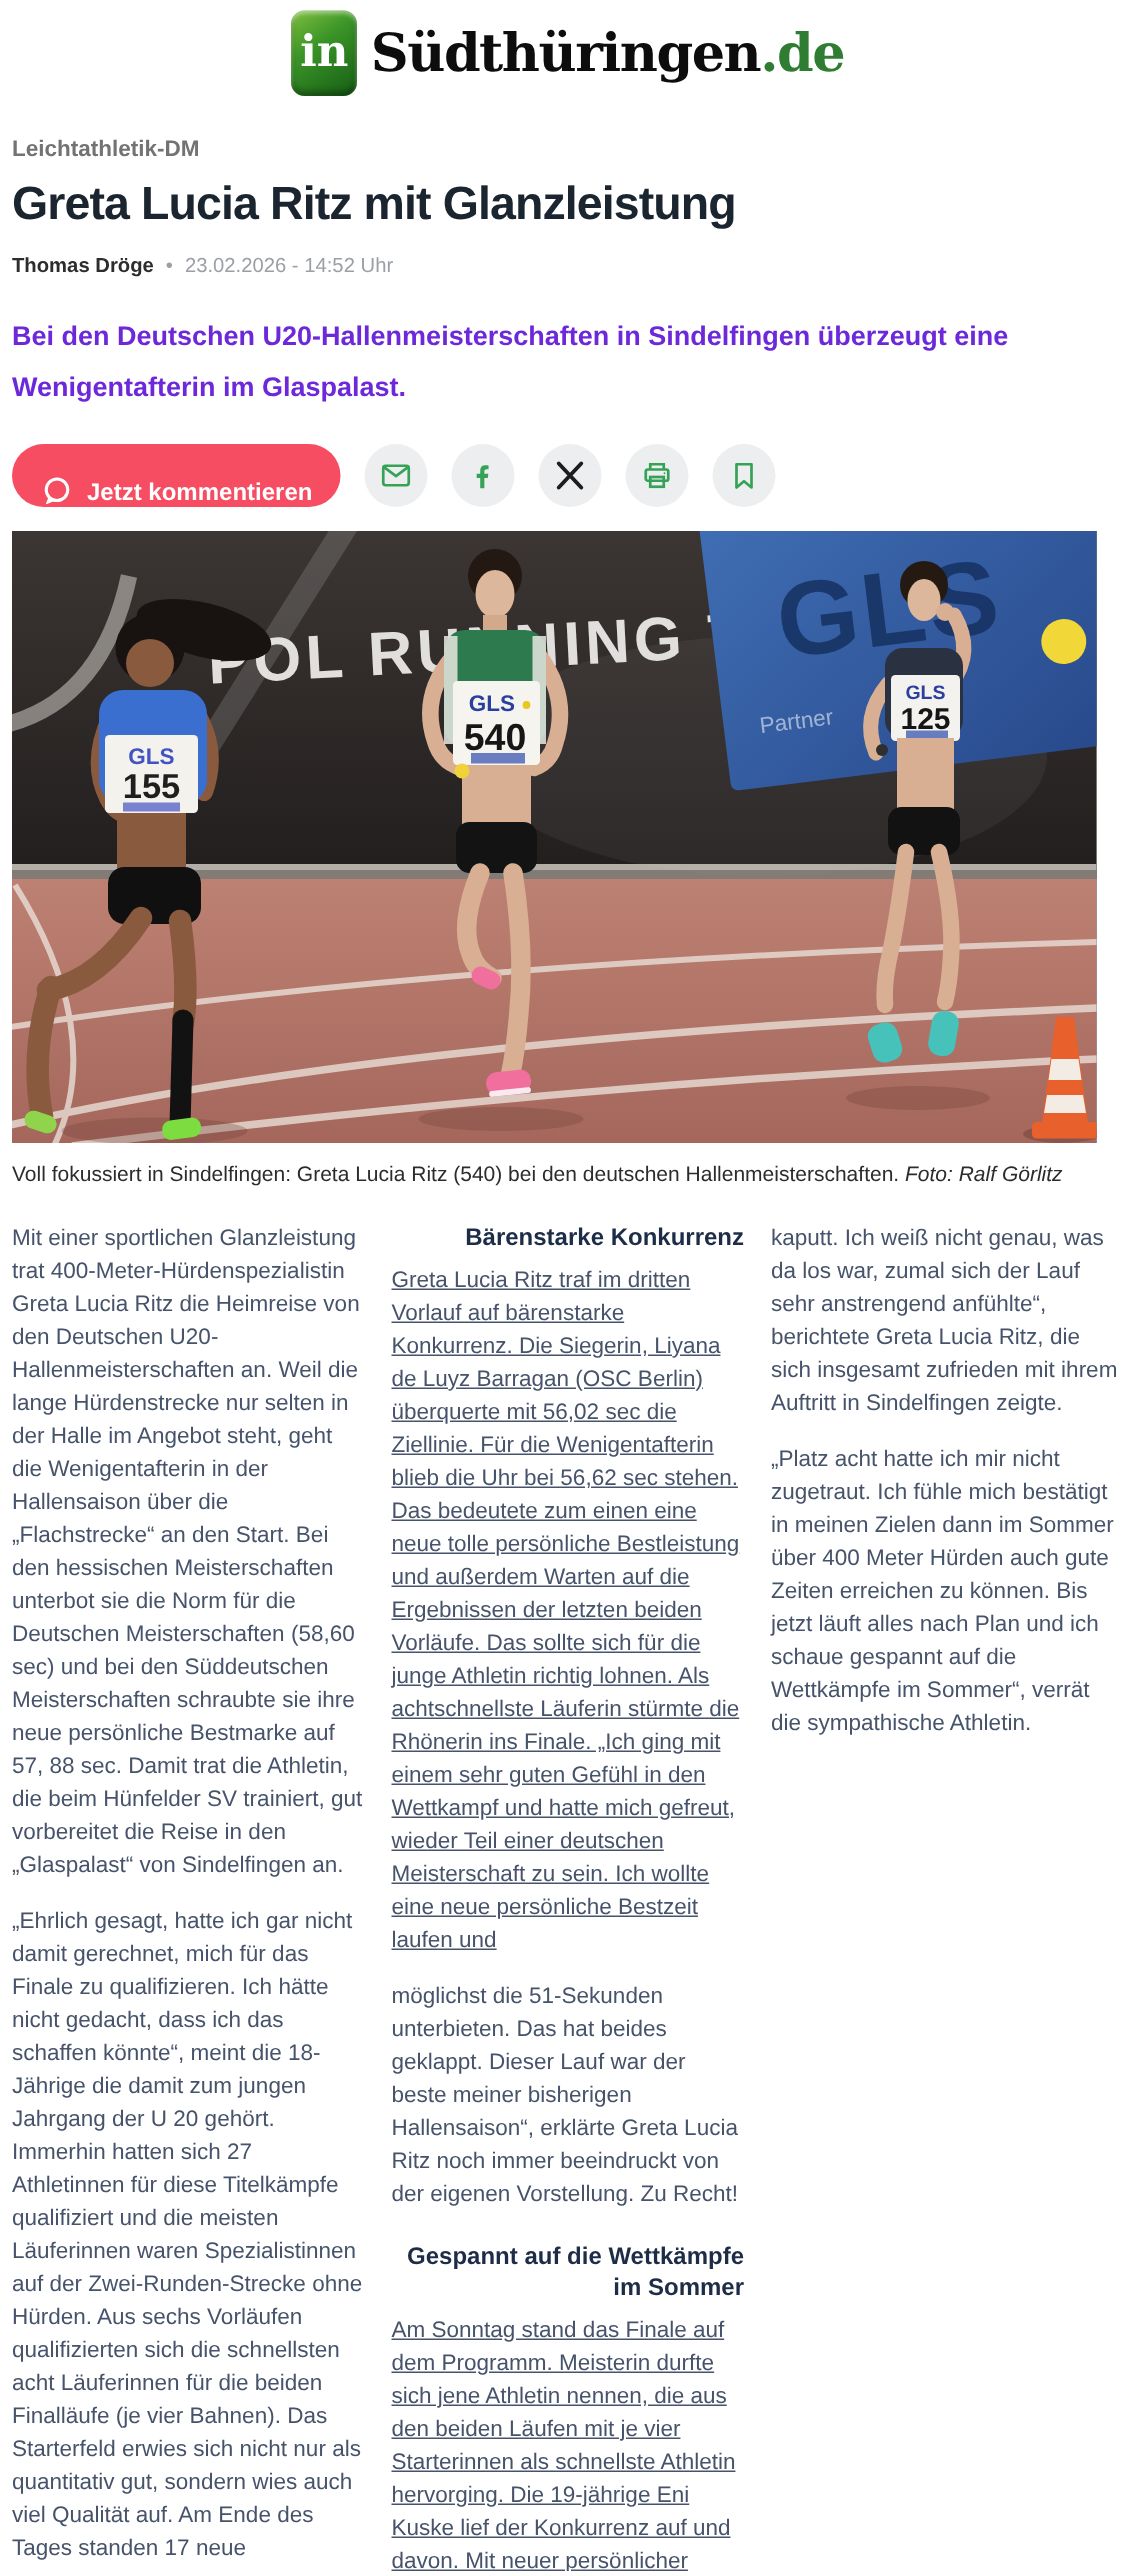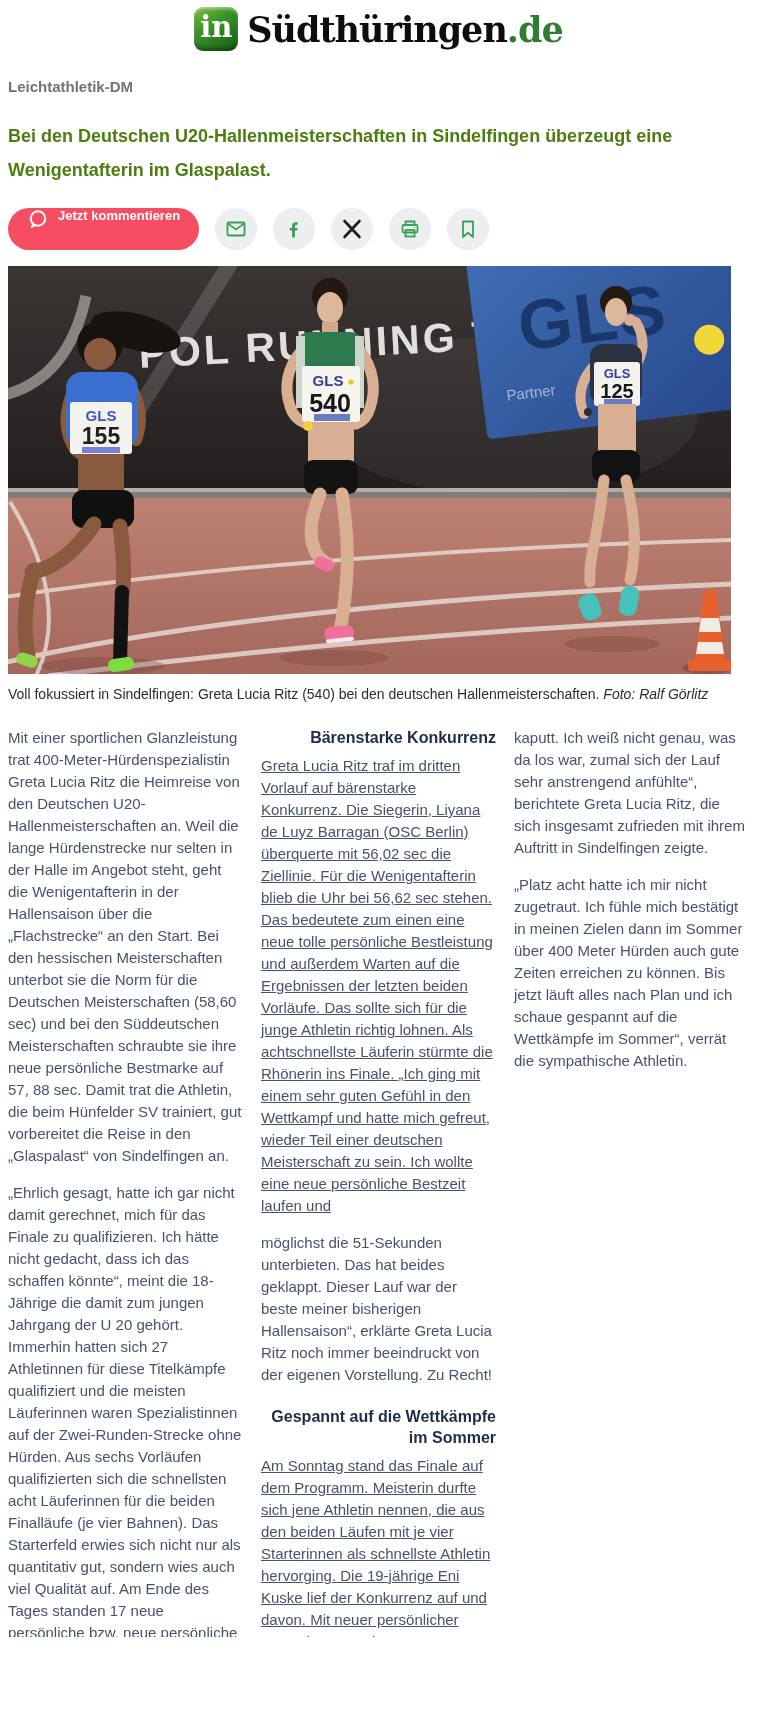--- a/index.html
+++ b/index.html
@@ -5,40 +5,40 @@
   * { box-sizing: border-box; }
   html,body { margin:0; padding:0; background:#fff; }
   .page {
     width:757px; height:1714px; overflow:hidden; background:#fff;
     font-family:"Liberation Sans", sans-serif; position:relative;
   }
   
   .site-header { padding-top:7px; display:flex; justify-content:center; }
   .logo { display:flex; align-items:center; gap:9px; cursor:pointer; text-decoration:none; }
   .logo-badge {
-    width:44px; height:44px; border-radius:9px;
+    width:44px; height:57px; border-radius:9px;
     background:linear-gradient(145deg,#7fbf3e 0%,#3a9427 40%,#155d15 100%);
     color:#fff; font-family:"DejaVu Serif", serif; font-weight:bold; font-size:29px;
     display:flex; align-items:center; justify-content:center; padding-bottom:4px;
     box-shadow:inset 0 2px 3px rgba(255,255,255,.45), inset 0 -3px 4px rgba(0,0,0,.35);
   }
   .logo-name { font-family:"DejaVu Serif", serif; font-weight:bold; font-size:35px; color:#0d0d0d; letter-spacing:-1px; }
   .logo-tld { color:#2e7d32;text-align:right; }
   main { padding:0 8px; }
   .kicker { display:inline-block; margin-top:27px; color:#737373; font-size:15px; font-weight:600; text-decoration:none; }
   h1 { margin:9px 0 0; font-size:31px; line-height:36px; font-weight:800; color:#1a2530; letter-spacing:-.6px; }
   .byline { margin-top:15px; display:flex; align-items:center; gap:8px; font-size:13.5px; color:#9aa0a6; }
   .author { color:#2d2d2d; font-weight:700; text-decoration:none; }
-  .lede { margin:23px 0 16px; font-size:18px; line-height:34px; font-weight:700; color:#4d7c0f; max-width:705px; }
+  .lede { margin:23px 0 16px; font-size:18px; line-height:34px; font-weight:700; color:#6d28d9; max-width:705px; }
   
   .actions { margin-top:21px; display:flex; align-items:center; gap:16px; }
   .comment-btn {
     height:42px; border:none; border-radius:21px; background:#f64d63; color:#fff;
-    display:inline-flex; align-items:flex-start; gap:9px; padding:0 19px;
-    font-family:inherit; font-size:13px; font-weight:700; cursor:pointer;
+    display:inline-flex; align-items:flex-end; gap:9px; padding:0 19px;
+    font-family:inherit; font-size:16px; font-weight:700; cursor:pointer;
   }
   .round-btn {
     width:42px; height:42px; border:none; border-radius:50%; background:#edeeef;
     display:flex; align-items:center; justify-content:center; cursor:pointer; padding:0;
   }
   
   figure { margin:16px 0 0; }
   .photo-svg { display:block; width:723px; height:408px; background:#2e2927; }
   figcaption { margin-top:11px; font-size:14px; color:#2c2c2c; line-height:19px; }
   figcaption em { }
@@ -60,21 +60,27 @@
       <span class="logo-badge">
           <span>in</span>
         </span>
       <span class="logo-name"><span>Südthüringen</span><span class="logo-tld">.de</span></span>
     </a>
   </header>
 
   <main>
 
     <a class="kicker">Leichtathletik-DM</a>
-
+    <h1>Greta Lucia Ritz mit Glanzleistung</h1>
+
+    <div class="byline">
+      <a class="author">Thomas Dröge</a>
+      <span class="dot">•</span>
+      <span class="date">23.02.2026 - 14:52 Uhr</span>
+    </div>
 
     <p class="lede">Bei den Deutschen U20-Hallenmeisterschaften in Sindelfingen überzeugt eine Wenigentafterin im Glaspalast.</p>
 
     <div class="actions">
       <button class="comment-btn">
         <span style="display:flex">
           <svg width="22" height="22" viewBox="0 0 22 22">
               <circle cx="11" cy="10.5" r="7.2" fill="none" stroke="#fff" stroke-width="2"></circle>
               <path d="M5.6 16.2 L4.2 19.6 L8.2 17.8" fill="#fff" stroke="#fff" stroke-width="1" stroke-linejoin="round"></path>
             </svg>

